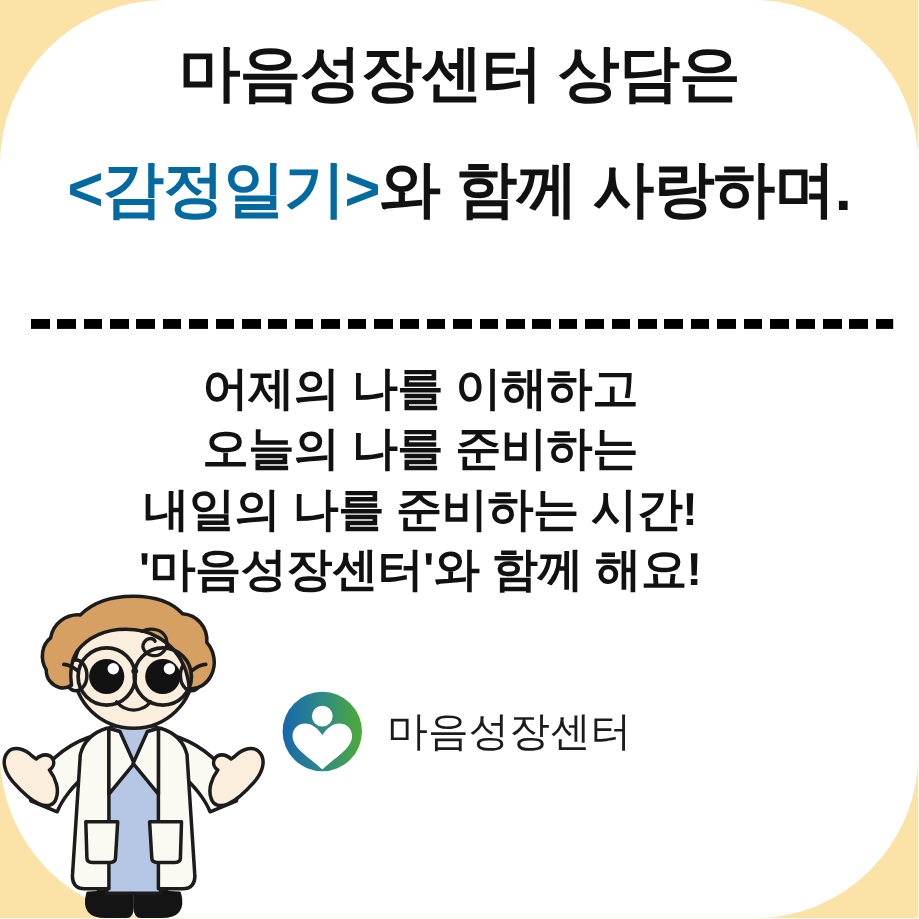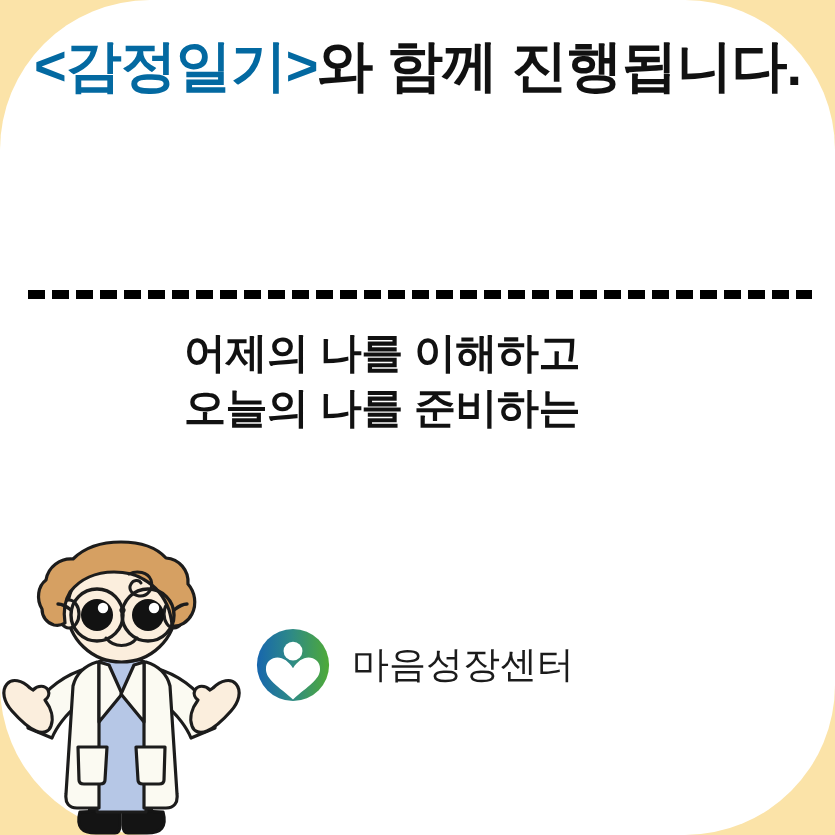--- a/index.html
+++ b/index.html
@@ -134,28 +134,31 @@
   }
 </style>
 </head>
 <body>
 
 <div id="poster">
 
   <div id="card"></div>
 
   <div id="headline-block">
-    <div class="headline" id="headline-line-2"><span class="accent">&lt;감정일기&gt;</span><span>와 함께 진행됩니다.</span></div>
+    <div class="headline" id="headline-line-1">마음성장센터 상담은</div>
+    <div class="headline" id="headline-line-2"><span class="accent">&lt;감정일기&gt;</span><span>와 함께 사랑하며.</span></div>
   </div>
 
   <div id="divider"></div>
 
   <div id="body-block">
     <div class="body-line">어제의 나를 이해하고</div>
     <div class="body-line">오늘의 나를 준비하는</div>
+    <div class="body-line">내일의 나를 준비하는 시간!</div>
+    <div class="body-line">'마음성장센터'와 함께 해요!</div>
   </div>
 
   <div id="logo-lockup">
     <svg id="logo-mark" viewBox="0 0 100 100">
       <defs>
         <linearGradient id="bt-grad" x1="0" y1="0.5" x2="1" y2="0.5">
           <stop offset="0%" stop-color="#1766ae"></stop>
           <stop offset="48%" stop-color="#2e8a86"></stop>
           <stop offset="100%" stop-color="#4faa37"></stop>
         </linearGradient>

